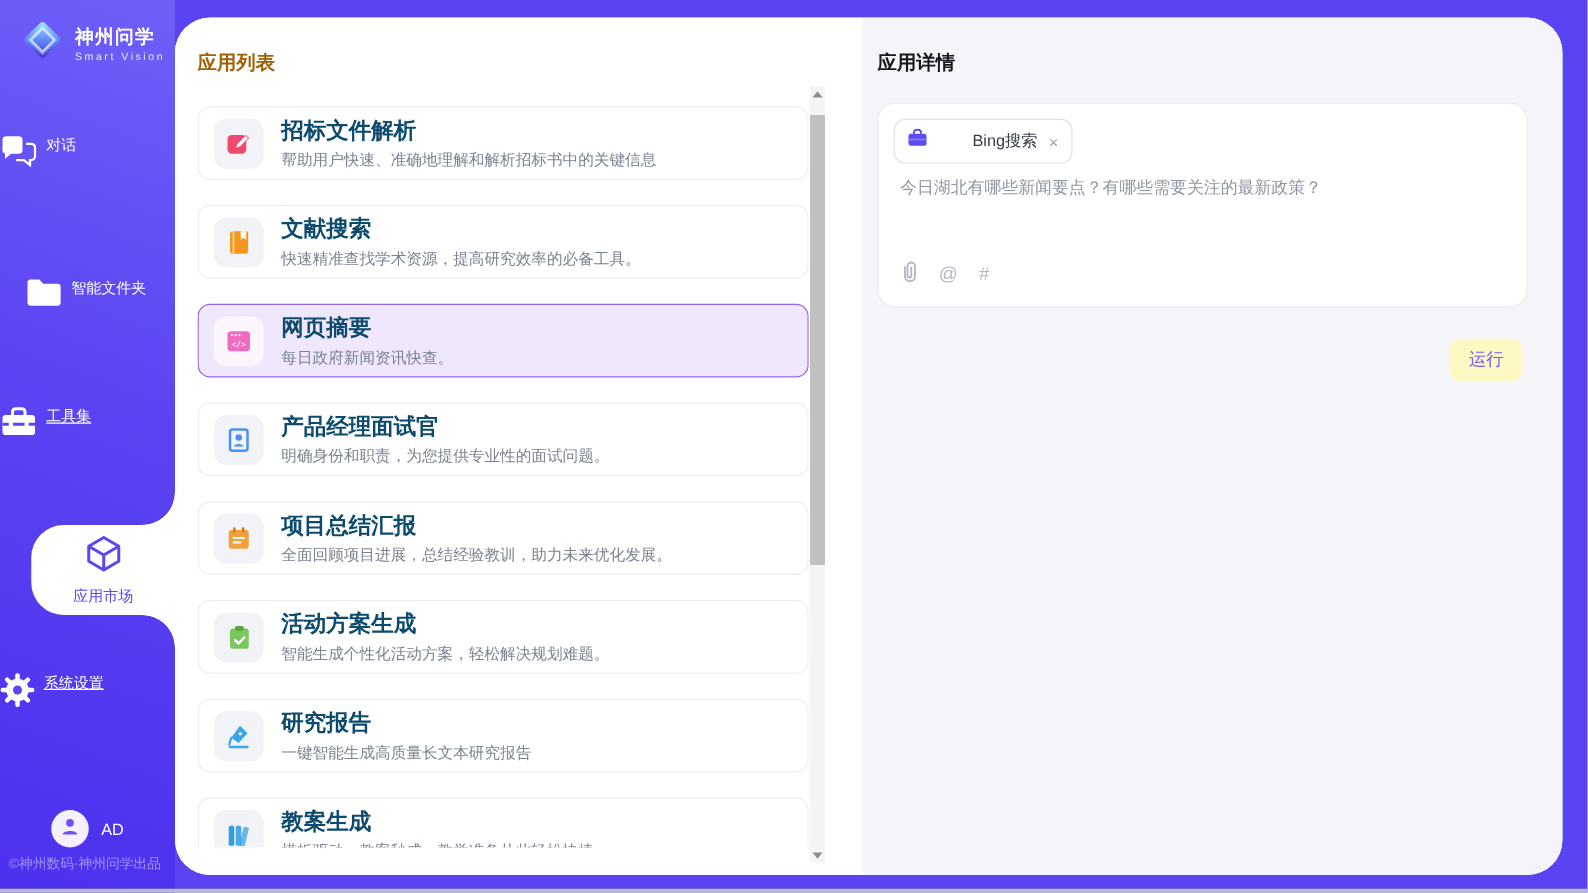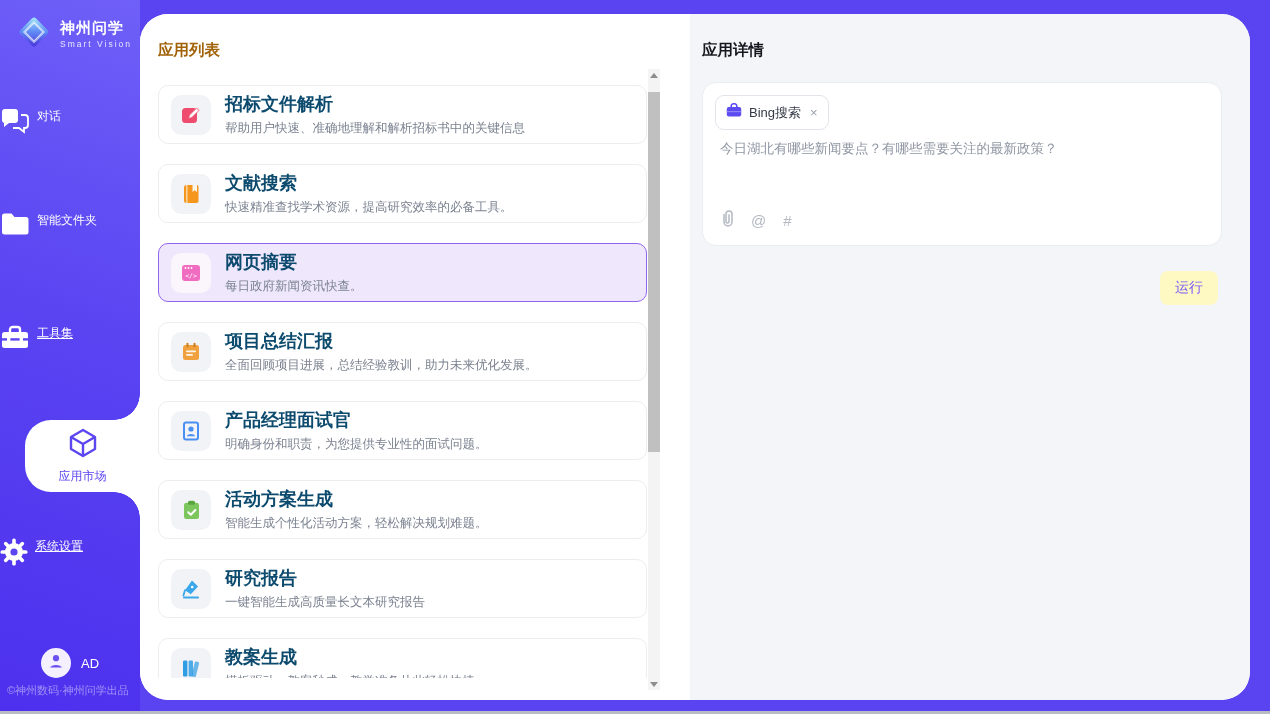--- a/index.html
+++ b/index.html
@@ -9,21 +9,21 @@
   
   .sidebar { position:absolute; left:0; top:0; width:140px; height:714px;
     background:linear-gradient(200deg,#6f60f8 0%,#5a44f2 45%,#4c30ee 100%); z-index:1; }
   .logo { position:absolute; top:14px; left:16px; display:flex; align-items:center; gap:8px; }
   .logo-text .t1 { color:#fff; font-size:15px; font-weight:bold; letter-spacing:1px; }
   .logo-text .t2 { color:#e8e6ff; font-size:8.5px; letter-spacing:2px; margin-top:1px; }
   .nav-item { position:absolute; left:0; width:140px; display:flex; 
     align-items:flex-start; gap:7px; cursor:pointer; }
   .nav-item .lbl { color:#fff; font-size:12px; }
   .nav-item .lbl.underlined { text-decoration:underline; }
-  .nav-chat{top:108px;} .nav-folder{top:212px;} .nav-tools{top:325px;} .nav-settings{top:538px;}
+  .nav-chat{top:108px;} .nav-folder{top:222px;padding-left:20px;} .nav-tools{top:325px;} .nav-settings{top:538px;}
   .active-tab { position:absolute; left:25px; top:420px; width:115px; height:72px; background:#fff;
     border-radius:26px 0 0 26px; display:flex; flex-direction:column; align-items:center;
     justify-content:center; gap:5px; cursor:pointer; }
   .active-tab::before { content:''; position:absolute; right:0; top:-26px; width:26px; height:26px;
     background:radial-gradient(circle at 0 0, rgba(0,0,0,0) 25.5px, #fff 26px); }
   .active-tab::after { content:''; position:absolute; right:0; bottom:-26px; width:26px; height:26px;
     background:radial-gradient(circle at 0 100%, rgba(0,0,0,0) 25.5px, #fff 26px); }
   .active-tab .lbl { color:#5b46f0; font-size:12px; }
   .user-row { position:absolute; top:648px; left:0; width:140px; display:flex; align-items:center;
     justify-content:center; gap:10px; cursor:pointer; }
@@ -59,21 +59,21 @@
   .sb-thumb { position:absolute; left:0; top:23px; width:12px; height:360px; background:#c0c0c0; cursor:pointer; }
 
   
   .detail-panel { position:absolute; left:550px; top:0; width:560px; height:686px; background:#f4f5f8;
     border-radius:0 28px 28px 0; }
   .detail-title { position:absolute; top:26px; left:12px; font-size:15.5px; font-weight:bold; color:#15181f; }
   .prompt-card { position:absolute; left:12px; top:68px; width:520px; height:164px; background:#fff;
     border:1px solid #ebecf0; border-radius:14px; padding:12px; }
   .chip { display:inline-flex; align-items:center; gap:7px; border:1px solid #e2e4e9; border-radius:9px;
     padding:7px 10px; background:#fff; cursor:default; }
-  .chip-label { font-size:13px; color:#343945; }
+  .chip-label { font-size:13px; color:#343945;margin-left:29px; }
   .chip-close { font-size:13px; color:#9aa0ab; cursor:pointer; margin-left:2px; }
   .prompt-text { margin-top:10px; margin-left:5px; font-size:13.5px; color:#8f96a3; }
   .attach-row { position:absolute; left:17px; bottom:14px; display:flex; align-items:center; gap:17px; }
   .glyph-btn { font-size:15px; color:#b3b8c2; cursor:pointer; line-height:1; }
   .run-btn { position:absolute; right:32px; top:257px; background:#fef9c3; color:#7a5af8;
     font-size:14px; border:none; border-radius:8px; padding:8px 15px; cursor:pointer; }
 
   .bottom-edge { position:absolute; left:0; bottom:0; width:1270px; height:3px; background:#b9bcc3; z-index:3; }
 </style>
 </head>
@@ -226,44 +226,44 @@
         </span>
         <span>
           <div class="app-name">网页摘要</div>
           <div class="app-desc">每日政府新闻资讯快查。</div>
         </span>
       </div>
 
       <div class="app-card">
         <span class="tile">
           <svg width="22" height="22" viewBox="0 0 22 22">
+            <rect x="4" y="2.5" width="14" height="17" rx="2" fill="none" stroke="#4a90f4" stroke-width="2"></rect>
+            <circle cx="11" cy="9" r="2.6" fill="#4a90f4"></circle>
+            <path d="M6.8 16.2c1-2.8 7.4-2.8 8.4 0z" fill="#4a90f4"></path>
+          </svg>
+        </span>
+        <span>
+          <div class="app-name">产品经理面试官</div>
+          <div class="app-desc">明确身份和职责，为您提供专业性的面试问题。</div>
+        </span>
+      </div>
+
+      <div class="app-card">
+        <span class="tile">
+          <svg width="22" height="22" viewBox="0 0 22 22">
             <rect x="3" y="4" width="16" height="15" rx="2.5" fill="#f0a03c"></rect>
             <rect x="6.5" y="1.8" width="2" height="4.4" rx="1" fill="#c97d20"></rect>
             <rect x="13.5" y="1.8" width="2" height="4.4" rx="1" fill="#c97d20"></rect>
             <rect x="6" y="9.5" width="10" height="1.7" rx="0.8" fill="#fff" opacity="0.9"></rect>
             <rect x="6" y="13" width="7" height="1.7" rx="0.8" fill="#fff" opacity="0.9"></rect>
           </svg>
         </span>
         <span>
           <div class="app-name">项目总结汇报</div>
           <div class="app-desc">全面回顾项目进展，总结经验教训，助力未来优化发展。</div>
-        </span>
-      </div>
-
-      <div class="app-card">
-        <span class="tile">
-          <svg width="22" height="22" viewBox="0 0 22 22">
-            <rect x="4" y="2.5" width="14" height="17" rx="2" fill="none" stroke="#4a90f4" stroke-width="2"></rect>
-            <circle cx="11" cy="9" r="2.6" fill="#4a90f4"></circle>
-            <path d="M6.8 16.2c1-2.8 7.4-2.8 8.4 0z" fill="#4a90f4"></path>
-          </svg>
-        </span>
-        <span>
-          <div class="app-name">产品经理面试官</div>
-          <div class="app-desc">明确身份和职责，为您提供专业性的面试问题。</div>
         </span>
       </div>
 
       <div class="app-card">
         <span class="tile">
           <svg width="22" height="22" viewBox="0 0 22 22">
             <rect x="4" y="3.8" width="15" height="16.2" rx="2.5" fill="#7cc65d"></rect>
             <rect x="8" y="1.8" width="7" height="4" rx="1.6" fill="#59a73c"></rect>
             <path d="M8.2 13.2l2.6 2.6 4.6-4.8" fill="none" stroke="#fff" stroke-width="2" stroke-linecap="round" stroke-linejoin="round"></path>
           </svg>

